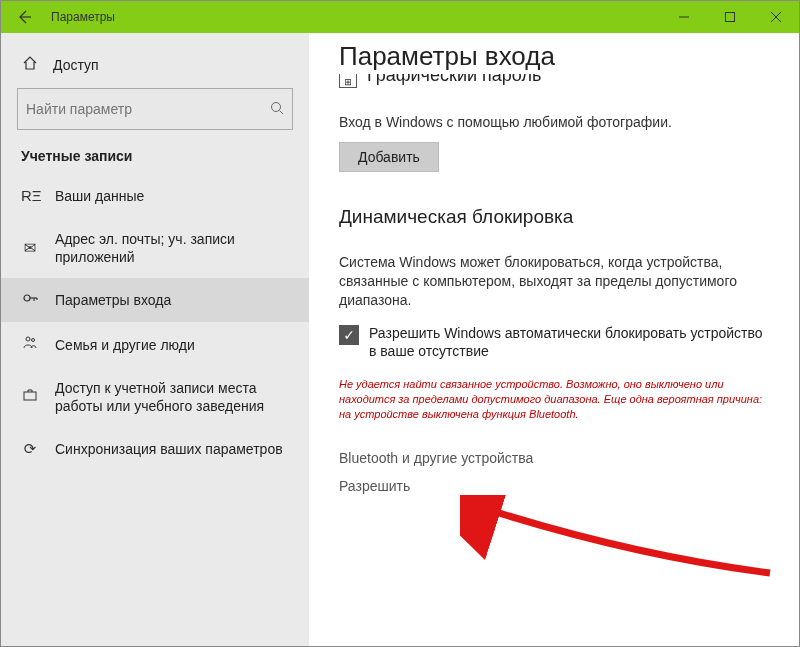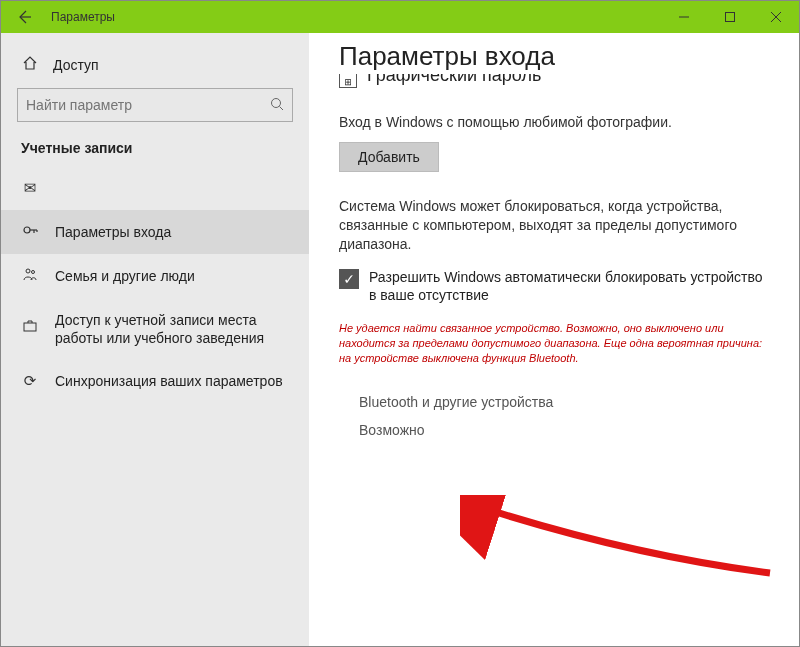--- a/index.html
+++ b/index.html
@@ -80,21 +80,21 @@
   }
   .home-row .hicon { width: 18px; text-align: center; }
   .search-wrap {
     padding: 0 16px 18px 16px;
   }
   .search-box {
     display: flex;
     align-items: center;
     border: 1px solid #aaa;
     background: #e8e8e8;
-    height: 34px;
+    height: 42px;
     padding: 0 8px;
   }
   .search-box input {
     flex: 1;
     border: none;
     background: transparent;
     font-size: 14px;
     outline: none;
     color: #555;
   }
@@ -201,21 +201,20 @@
     line-height: 1.35;
     font-size: 11px;
     font-style: italic;
   }
   .link {
     color: #555;
     margin-top: 20px;
     font-size: 14px;
     cursor: pointer;
     display: block;
-    margin-left: 20px;
   }
   .link + .link { margin-top: 12px; }
 
   
   .arrow-overlay {
     position: absolute;
     pointer-events: none;
   }
 </style>
 </head>
@@ -271,21 +270,26 @@
                 <circle cx="6" cy="6" r="4.5" stroke="#666" fill="none" stroke-width="1"></circle>
                 <line x1="9.5" y1="9.5" x2="13" y2="13" stroke="#666" stroke-width="1"></line>
               </svg>
           </span>
         </div>
       </div>
 
       <div class="section-title">Учетные записи</div>
 
       <div class="nav-item">
+        <span class="nicon">RΞ</span>
+        <span class="nlabel">Ваши данные</span>
+      </div>
+      <div class="nav-item">
         <span class="nicon">✉</span>
+        <span class="nlabel">Адрес эл. почты; уч. записи приложений</span>
       </div>
       <div class="nav-item active">
         <span class="nicon">
           <svg width="16" height="16" viewBox="0 0 16 16">
               <circle cx="5" cy="8" r="3" stroke="#333" fill="none" stroke-width="1.2"></circle>
               <line x1="8" y1="8" x2="15" y2="8" stroke="#333" stroke-width="1.2"></line>
               <line x1="12" y1="8" x2="12" y2="11" stroke="#333" stroke-width="1.2"></line>
               <line x1="15" y1="8" x2="15" y2="10" stroke="#333" stroke-width="1.2"></line>
             </svg>
         </span>
@@ -319,32 +323,33 @@
     <div class="content">
       <div class="page-title">Параметры входа</div>
 
       <div class="cut-row">
         <div class="cicon">⊞</div>
         <div class="ctext">Графический пароль</div>
       </div>
       <div class="desc">Вход в Windows с помощью любимой фотографии.</div>
       <div class="btn">Добавить</div>
 
+      <div class="sec-title">Динамическая блокировка</div>
       <div class="desc">Система Windows может блокироваться, когда устройства, связанные с компьютером, выходят за пределы допустимого диапазона.</div>
 
       <div class="check-row">
         <div class="checkbox">✓</div>
         <div class="check-label">Разрешить Windows автоматически блокировать устройство в ваше отсутствие</div>
       </div>
 
       <div class="error-text">Не удается найти связанное устройство. Возможно, оно выключено или находится за пределами допустимого диапазона. Еще одна вероятная причина: на устройстве выключена функция Bluetooth.</div>
 
 
       <span class="link" style="margin-top:28px">Bluetooth и другие устройства</span>
-      <span class="link">Возможно</span>
+      <span class="link">Разрешить</span>
     </div>
 
   </div>
 </div>
 
 <svg class="arrow-overlay" style="left:460px; top:495px" width="320" height="90">
   <defs>
     <marker id="ah" markerWidth="14" markerHeight="14" refX="3" refY="7" orient="auto">
       <polygon points="0,0 14,7 0,14" fill="#e01515"></polygon>
     </marker>

